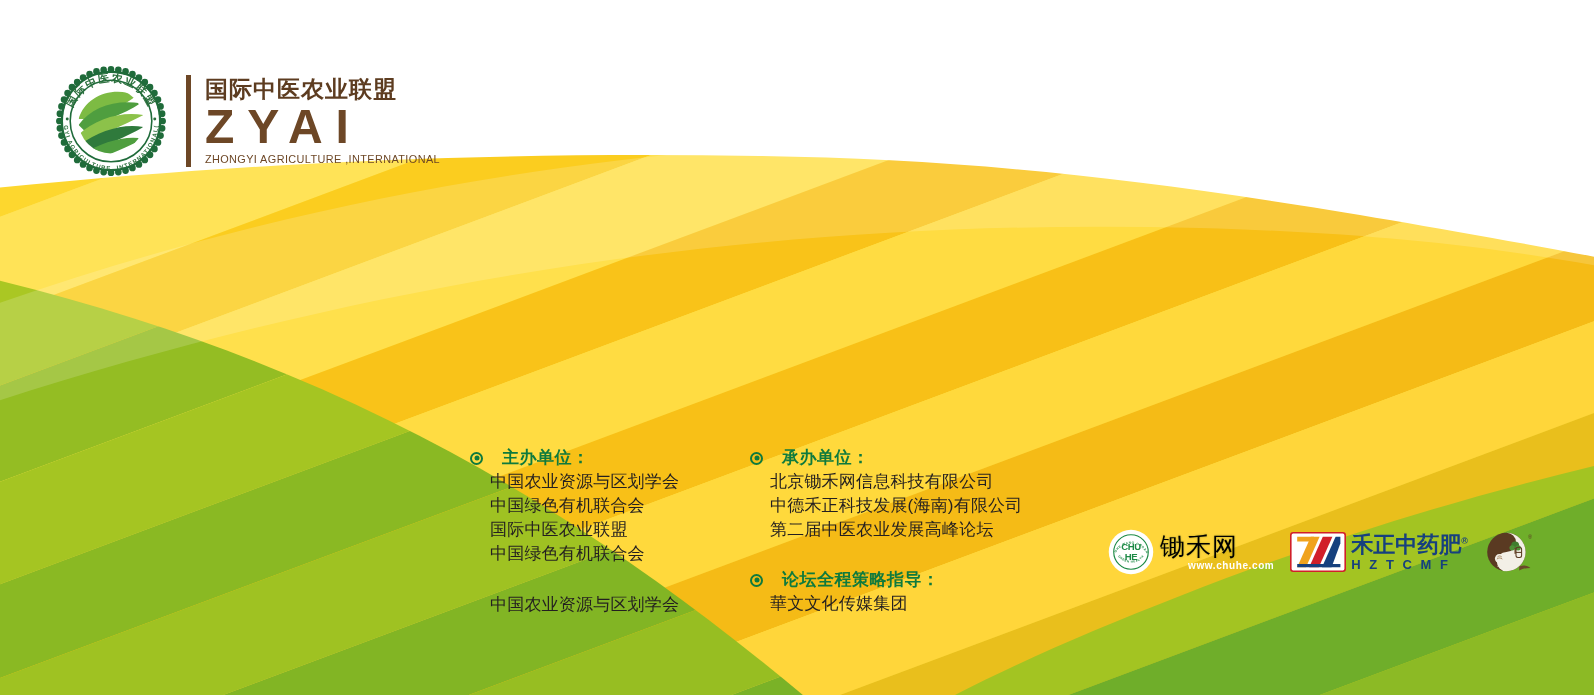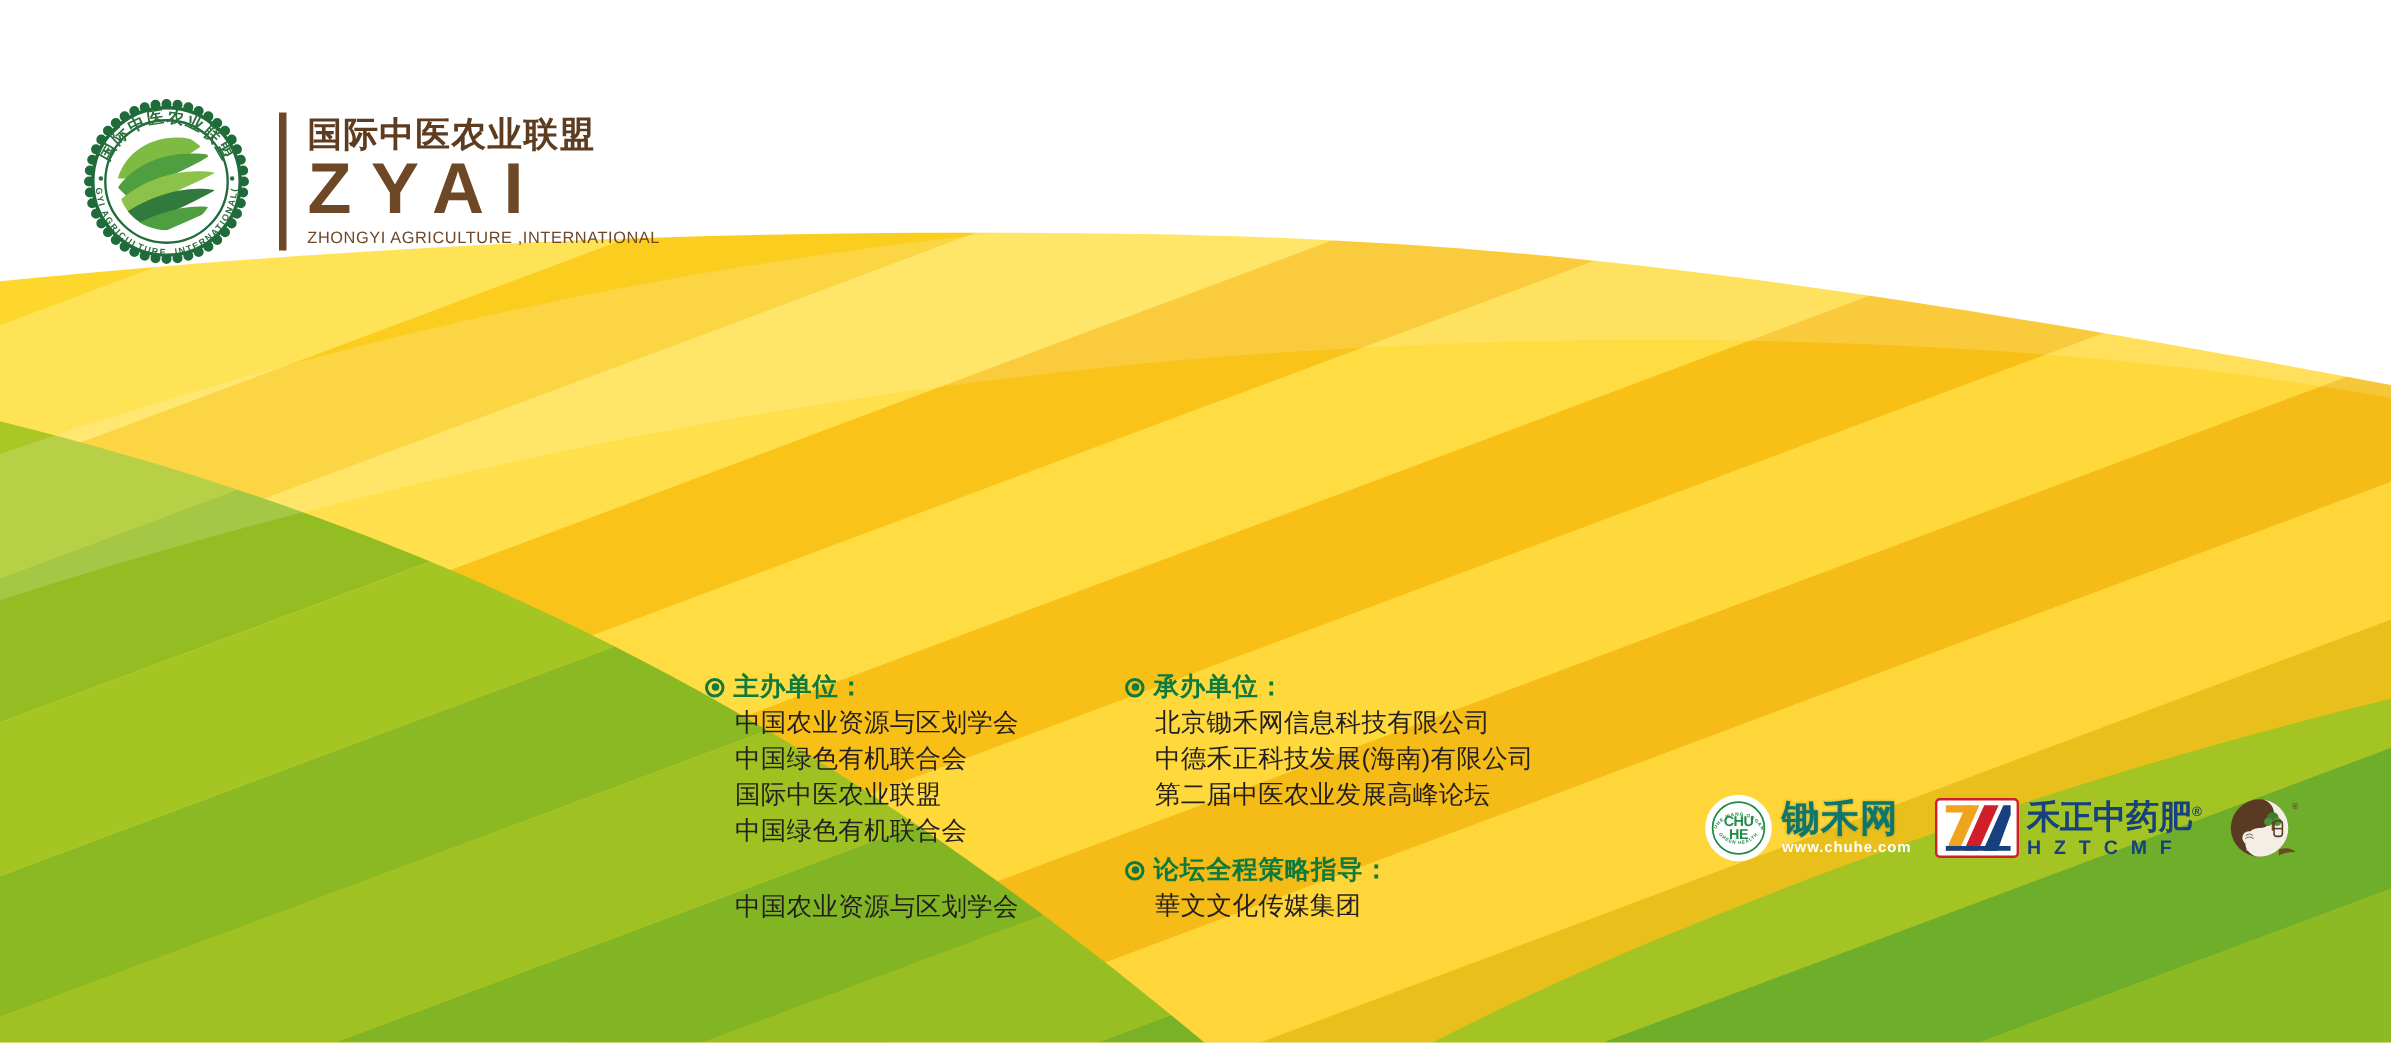--- a/index.html
+++ b/index.html
@@ -101,21 +101,21 @@
   .info-col{display:block;}
   #col-left{width:232px;}
   #col-right{width:300px;}
 
   .info-group{margin-bottom:4px;}
   .info-group.spaced{margin-top:26px;}
 
   .group-head{
     display:flex;
     align-items:center;
-    gap:6px;
+    gap:19px;
     margin-bottom:1px;
   }
   .bullet{
     width:13px;height:13px;
     border:2.5px solid #0f7a3d;
     border-radius:50%;
     box-sizing:border-box;
     position:relative;
     flex:none;
     margin-top:1px;
@@ -159,26 +159,26 @@
     gap:16px;
     z-index:5;
   }
   .sponsor{display:flex;align-items:center;}
   .sp-mark{display:block;}
 
   
   #sp-chuhe{gap:6px;}
   #chuhe-words{display:flex;flex-direction:column;align-items:flex-start;line-height:1;}
   #chuhe-cn{
-    font-size:25px;font-weight:bold;color:#0f766e;letter-spacing:1px;white-space:nowrap;
+    font-size:25px;font-weight:normal;color:#000000;letter-spacing:1px;white-space:nowrap;
     text-shadow:0 0 2px rgba(0,60,20,.35);
   }
   #chuhe-url{
     font-size:10px;font-weight:bold;color:#ffffff;letter-spacing:0.6px;
-    margin-top:2px;white-space:nowrap;
+    margin-top:2px;white-space:nowrap;margin-left:28px;
   }
 
   
   #sp-hz{gap:5px;}
   #hz-words{display:flex;flex-direction:column;align-items:flex-start;line-height:1;justify-content:space-between;}
   #hz-cn{
     font-size:22px;font-weight:bold;color:#16407e;letter-spacing:0px;white-space:nowrap;
     position:relative;
   }
   #hz-cn sup{font-size:9px;vertical-align:super;}

